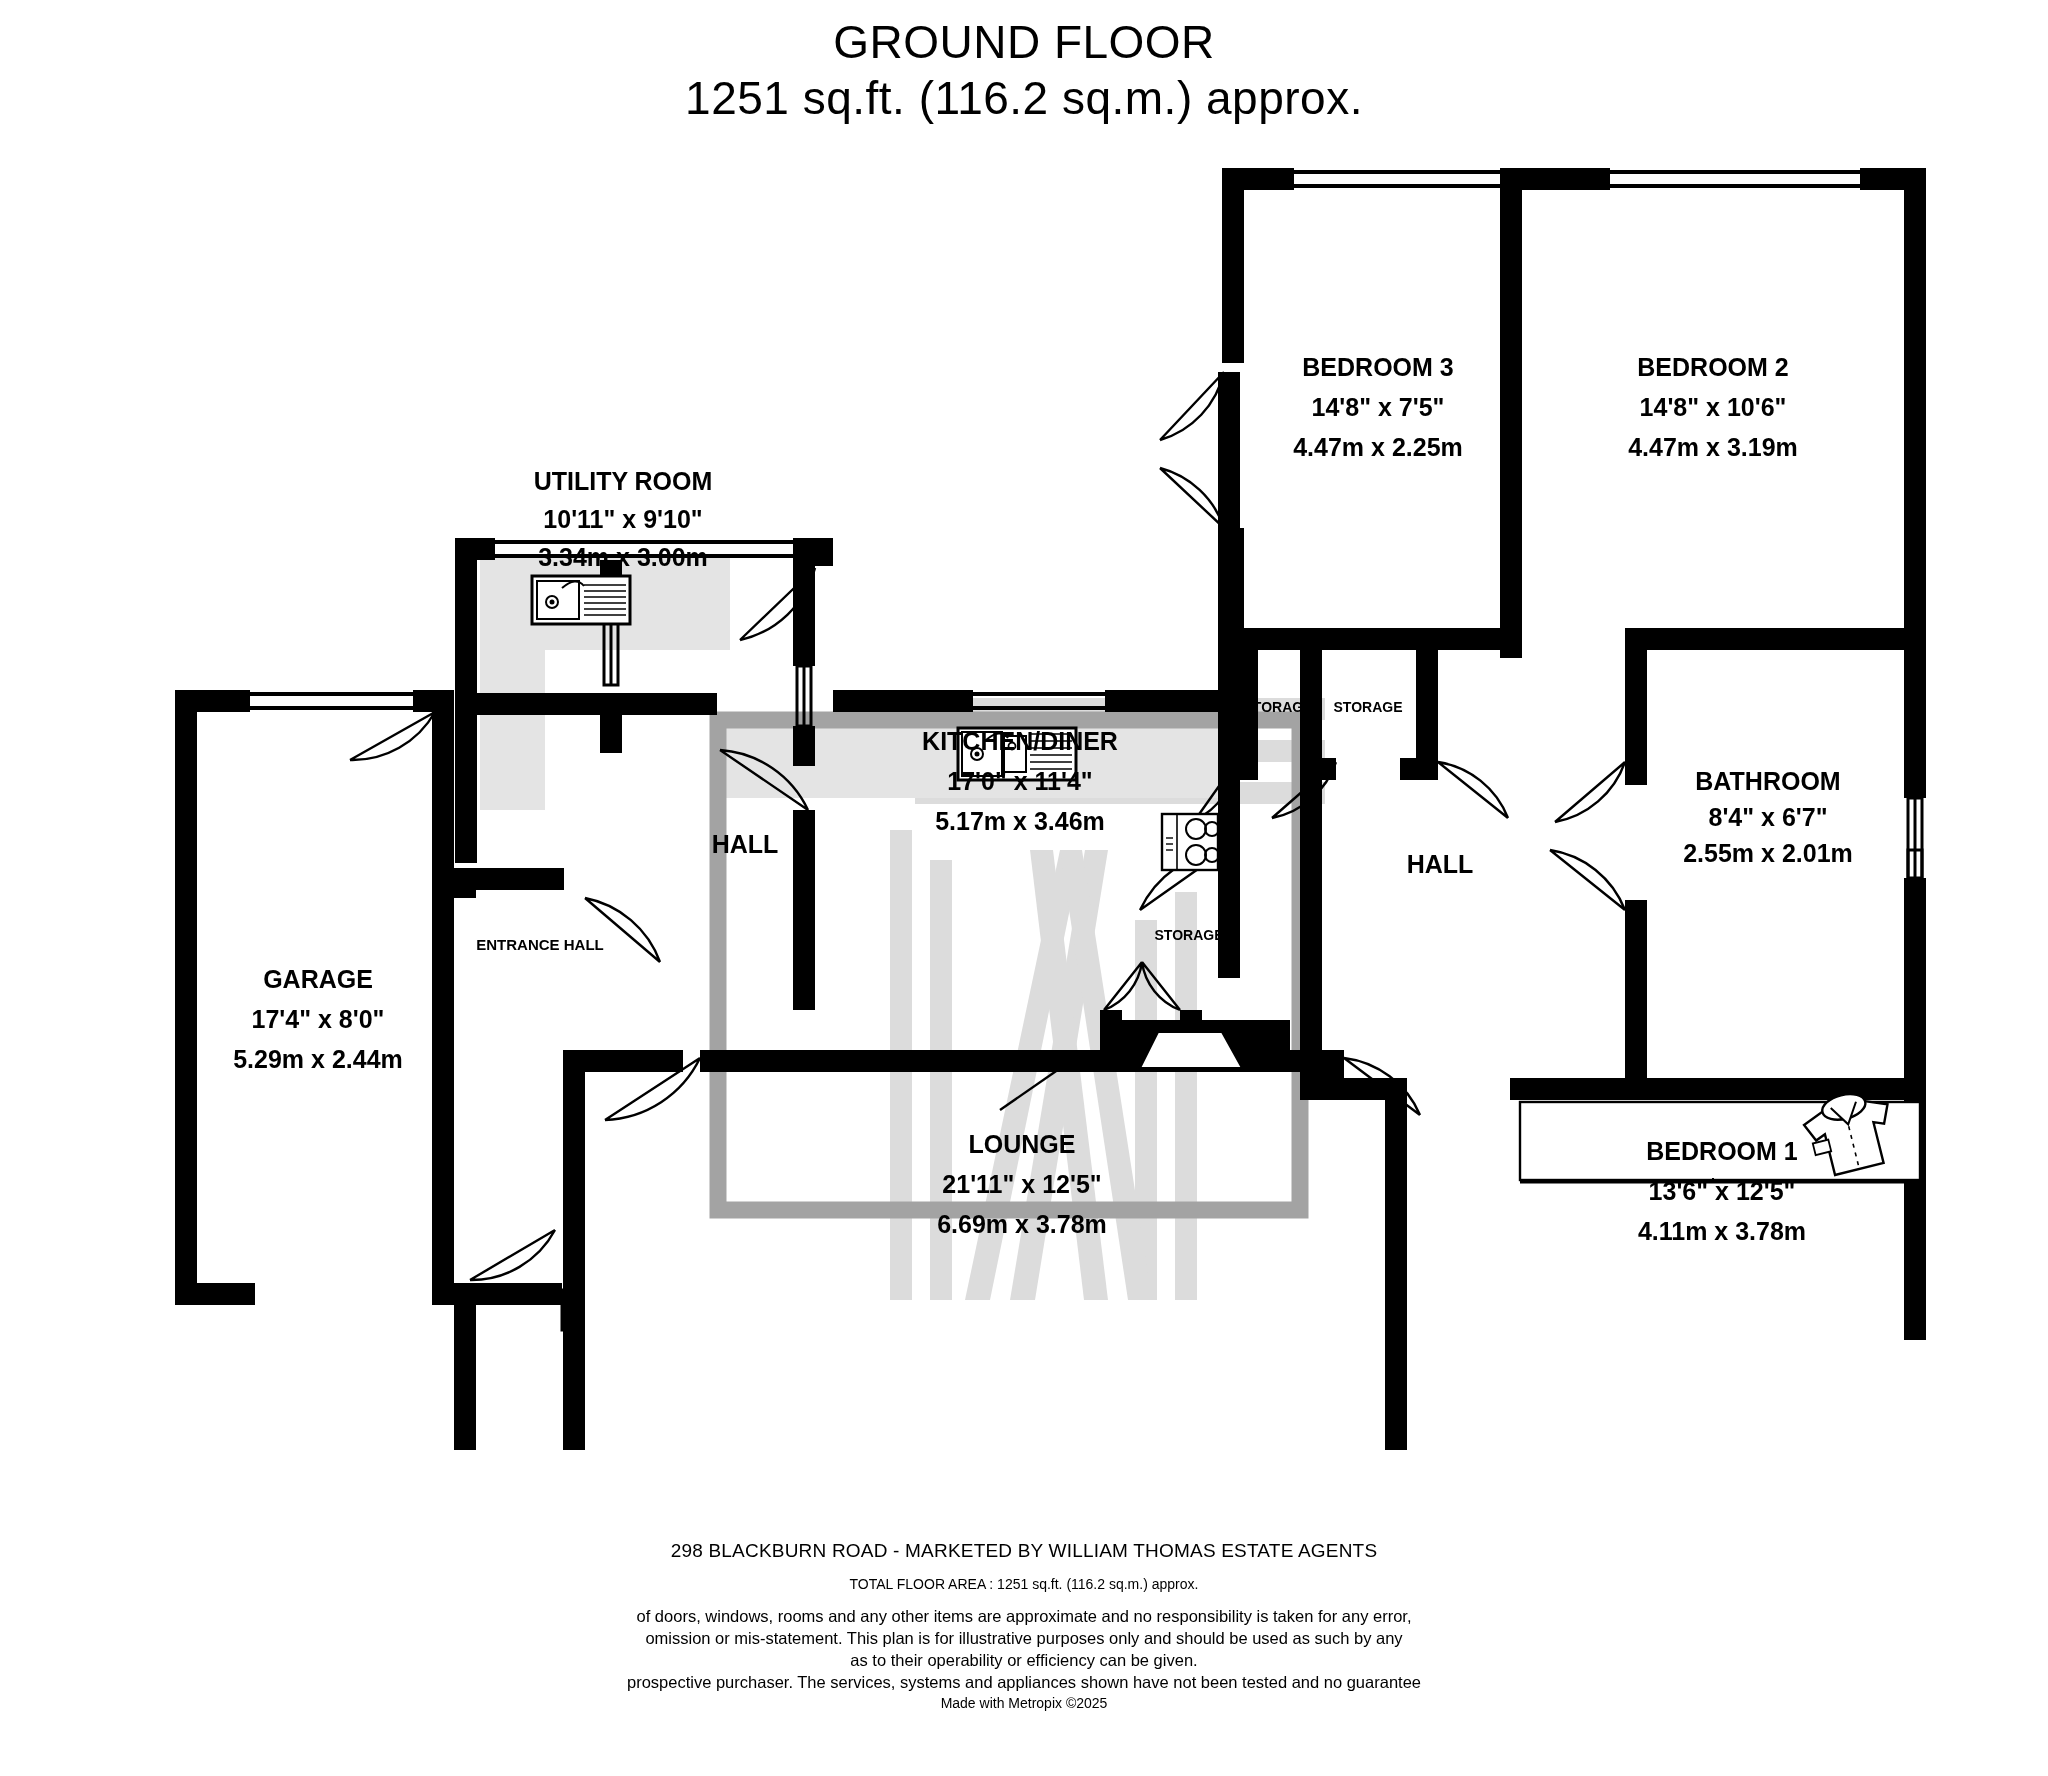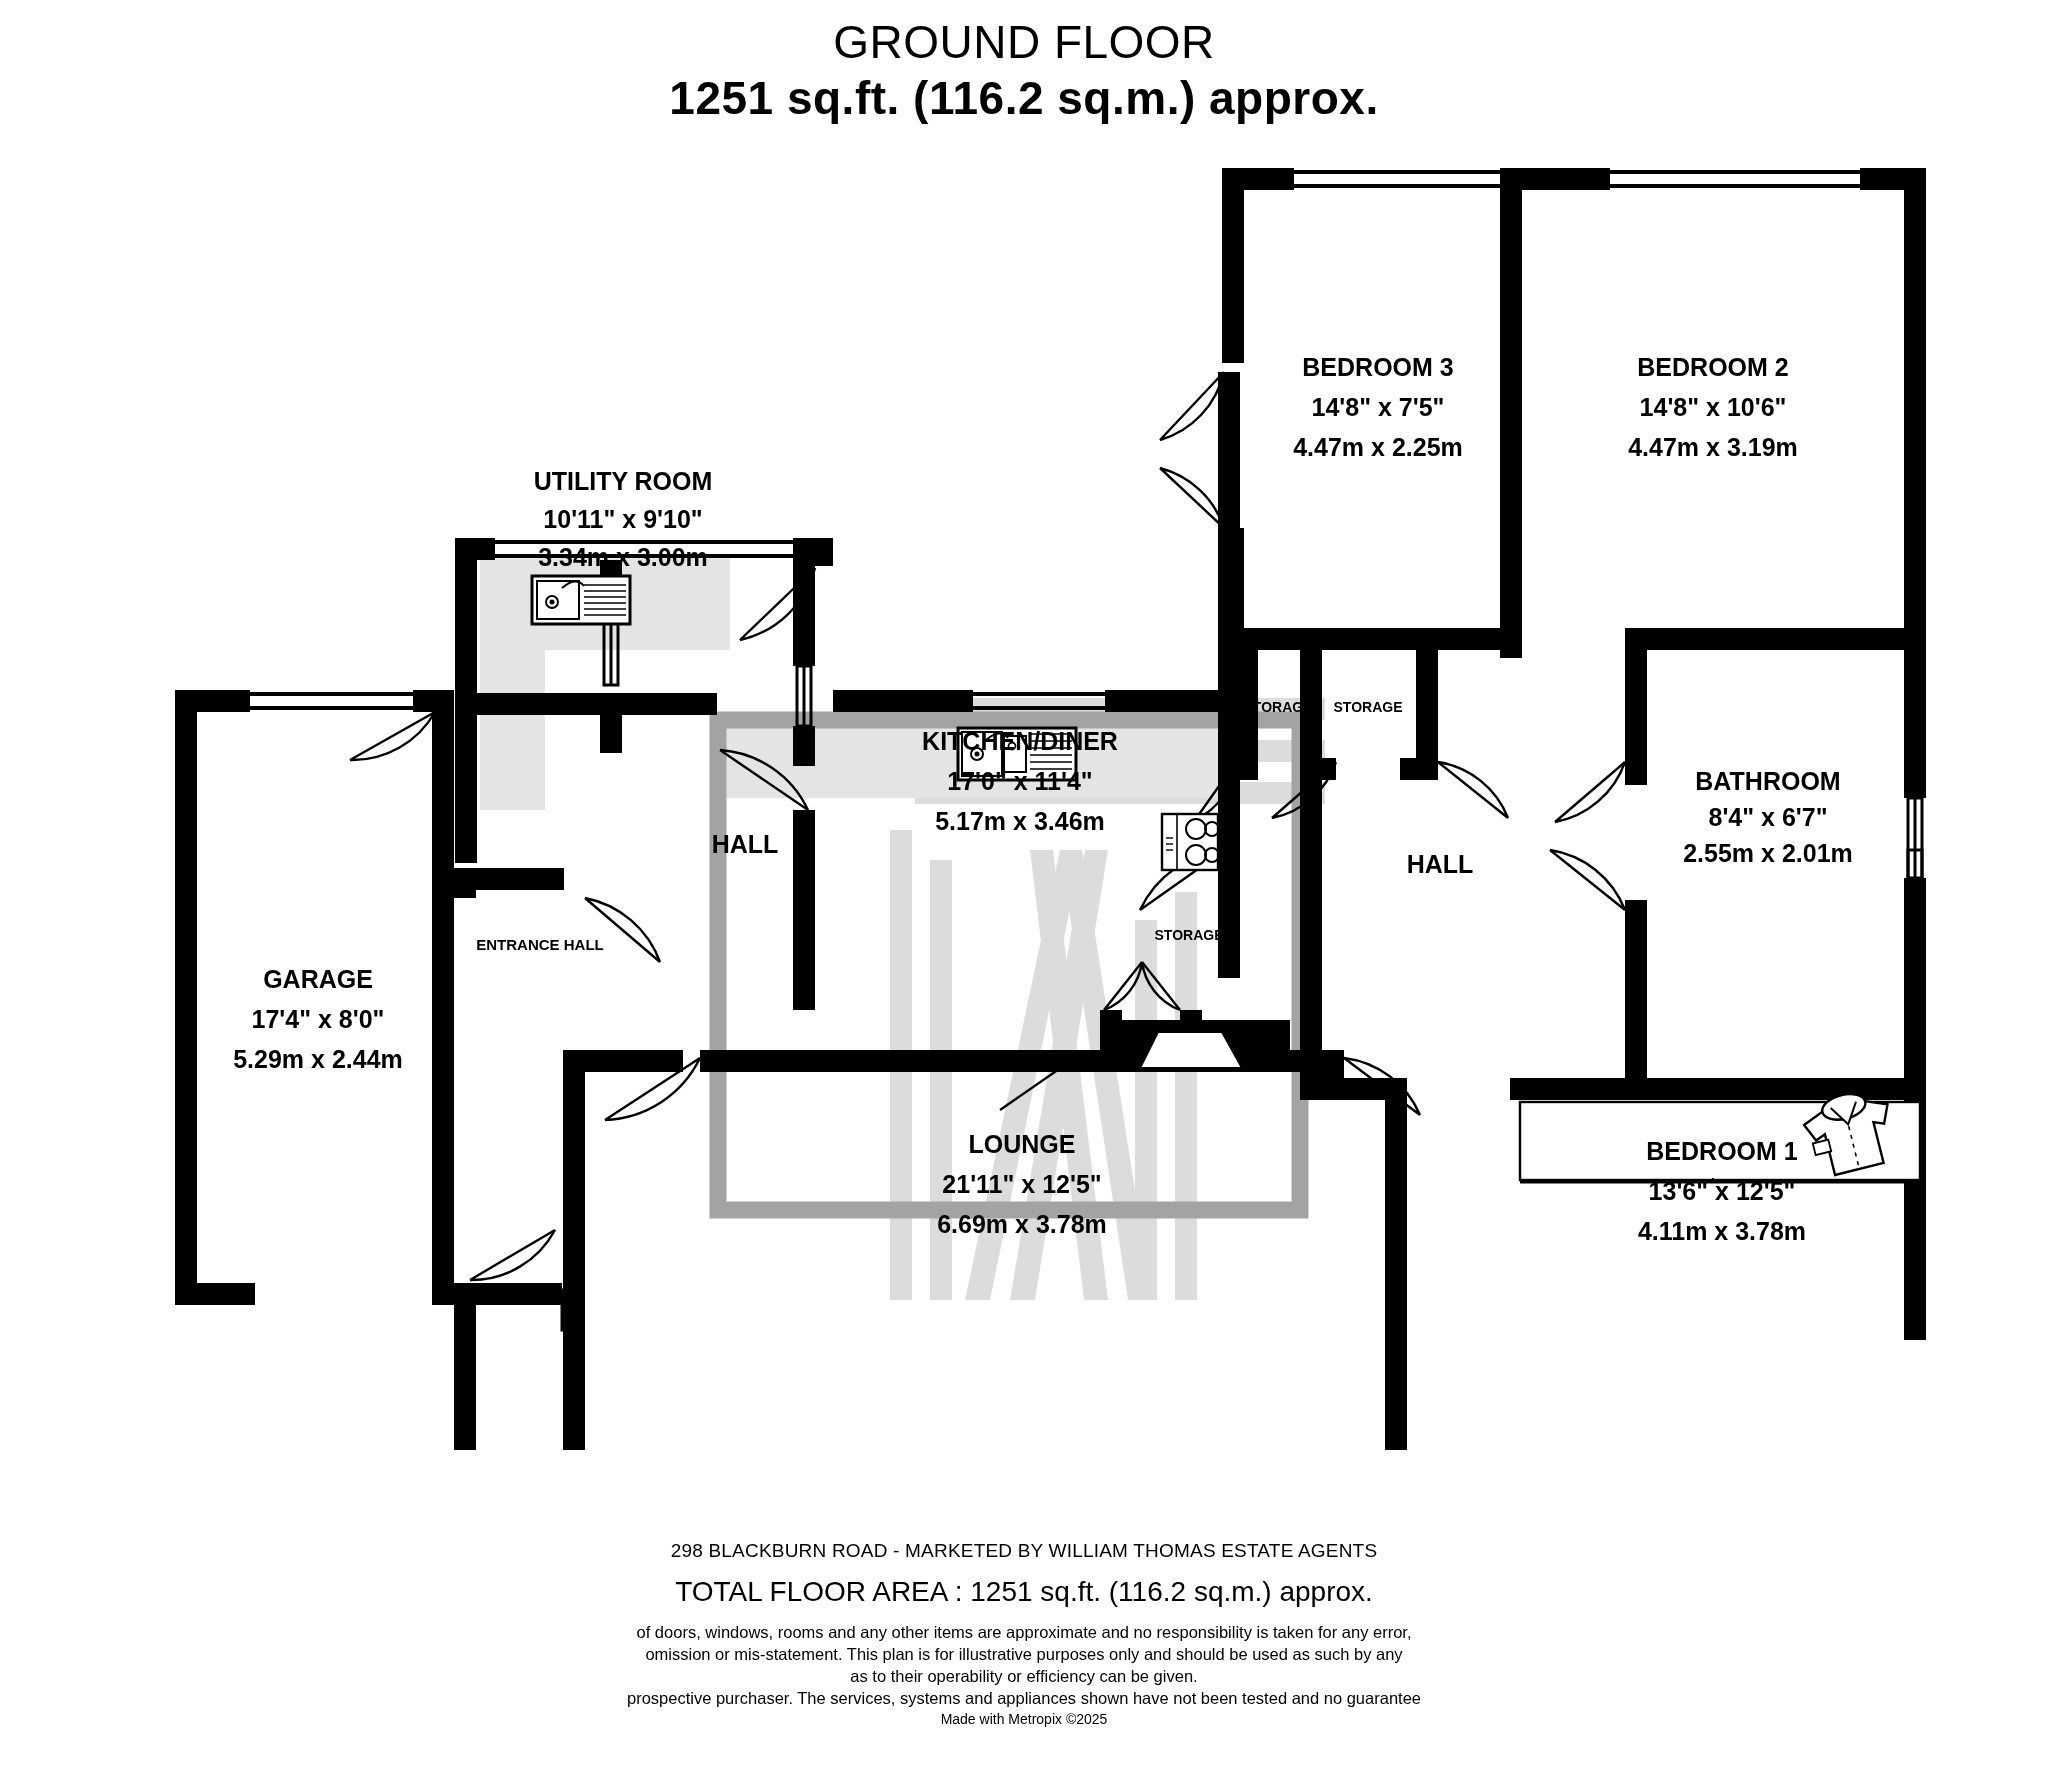--- a/index.html
+++ b/index.html
@@ -29,21 +29,21 @@
     text-align: center;
     line-height: 1.22;
   }
   .header .floor-title {
     font-size: 46px;
     font-weight: 400;
     letter-spacing: 0.5px;
   }
   .header .floor-area {
     font-size: 46px;
-    font-weight: 700;
+    font-weight: 400;
     letter-spacing: 0.5px;
   }
   
   .plan-wrap {
     position: absolute;
     top: 150px;
     left: 0;
     width: 2048px;
     height: 1300px;
   }
@@ -60,21 +60,21 @@
     width: 2048px;
     text-align: center;
   }
   .footer .agent-line {
     font-size: 19px;
     font-weight: 400;
     letter-spacing: 0.2px;
     margin-bottom: 14px;
   }
   .footer .total-area {
-    font-size: 28px;
+    font-size: 14px;
     font-weight: 400;
     margin-bottom: 14px;
   }
   .footer .disclaimer {
     font-size: 16.5px;
     line-height: 1.33;
     font-weight: 400;
   }
   .footer .made-with {
     font-size: 14px;

